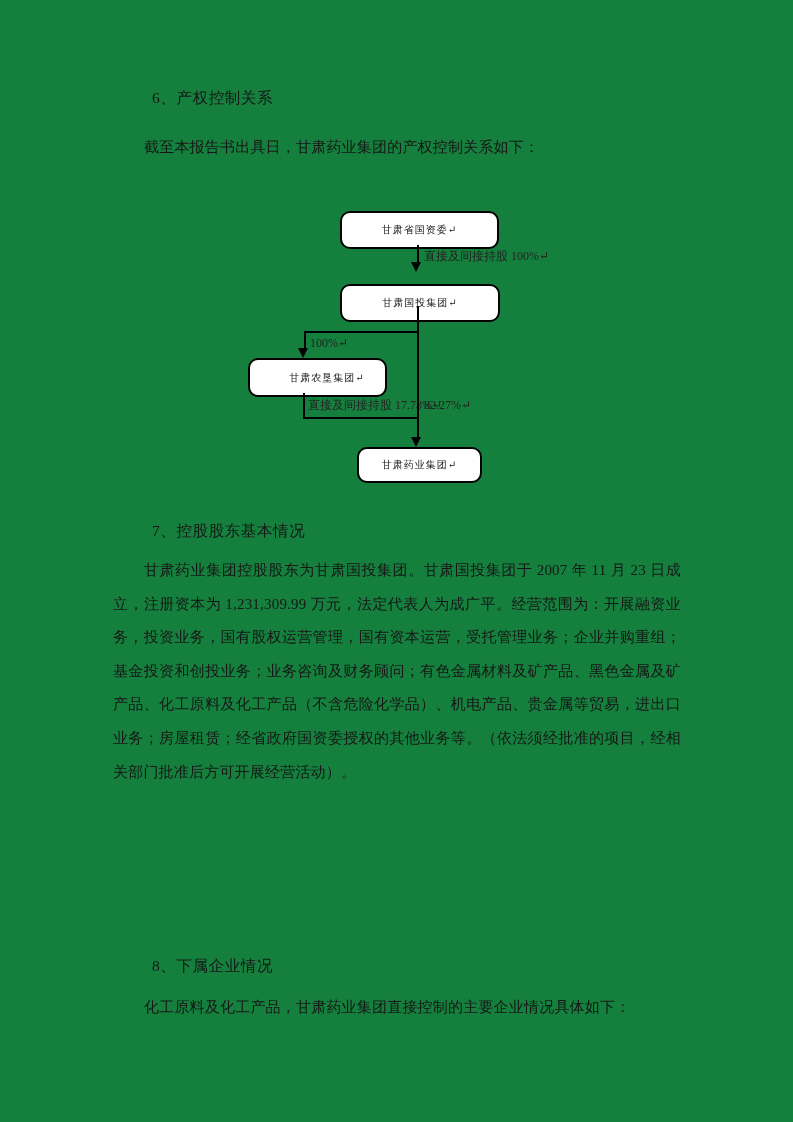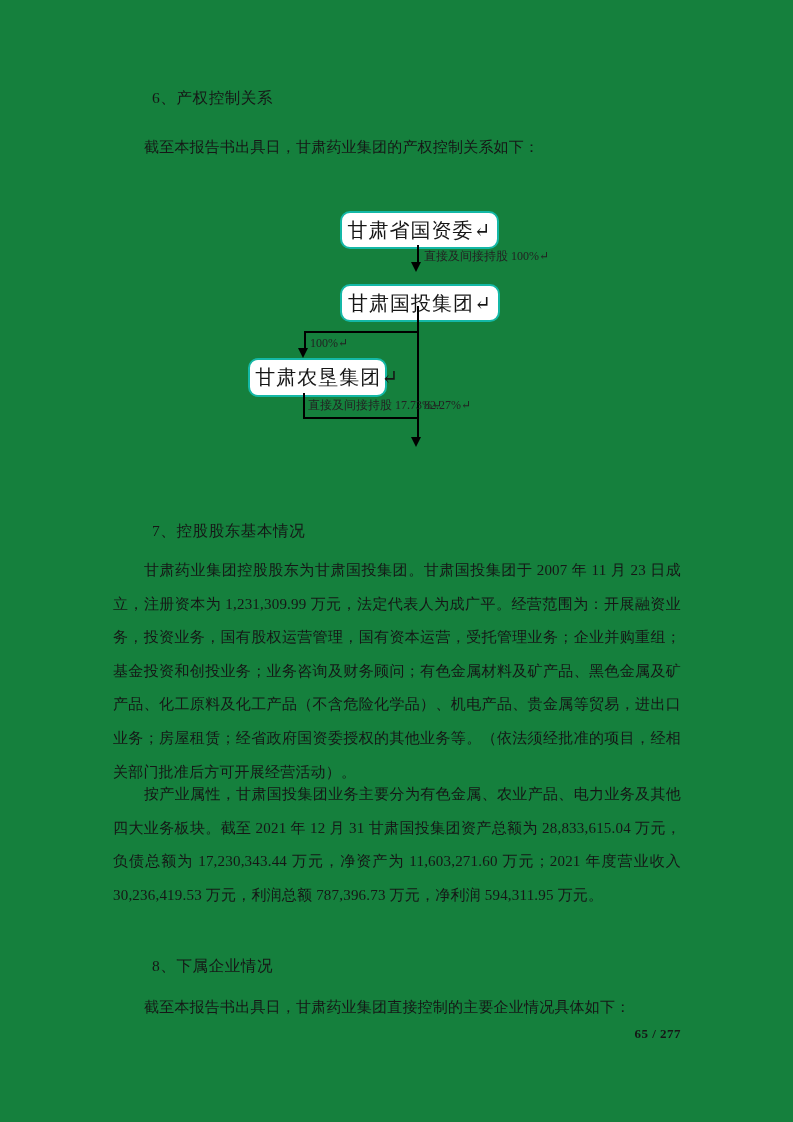--- a/index.html
+++ b/index.html
@@ -24,23 +24,23 @@
   #p1 { top:554px; }
   #p2 { top:778px; }
   #s8-intro { top:991px; }
   #footer {
     position:absolute; left:113px; top:1026px; width:568px;
     text-align:right; font-weight:bold; font-size:13px; letter-spacing:0.5px;
   }
   
   .diagram { position:absolute; left:0; top:205px; width:793px; height:285px; }
   .node {
-    position:absolute; border:2px solid #14b8a6; border-radius:10px; background:#fff;
+    position:absolute; border:2px solid #000000; border-radius:10px; background:#fff;
     display:flex; align-items:center; justify-content:center;
-    font-size:20px; letter-spacing:1px; white-space:nowrap;
+    font-size:10px; letter-spacing:1px; white-space:nowrap;
   }
   #node-sasac   { left:340px; top:6px;   width:155px; height:34px; }
   #node-guotou  { left:340px; top:79px;  width:156px; height:34px; }
   #node-nongken { left:248px; top:153px; width:116px; height:35px;padding-left:19px; }
   #node-yaoye   { left:357px; top:242px; width:121px; height:32px; }
   .vline,.hline { position:absolute; background:#000; }
   #line-a    { left:417px; top:40px;  width:2px;  height:18px; }
   #line-main { left:417px; top:101px; width:2px;  height:131px; }
   #line-c    { left:304px; top:126px; width:115px; height:2px; }
   #line-d    { left:304px; top:126px; width:2px;  height:18px; }
@@ -96,28 +96,29 @@
       <span>甘肃农垦集团↵</span>
     </div>
 
     <div class="vline" id="line-e"></div>
     <div class="hline" id="line-f"></div>
     <div class="edge-label" id="label-c">直接及间接持股 17.73%↵</div>
     <div class="edge-label" id="label-d">82.27%↵</div>
 
     <div class="arrow" id="arrow-main"></div>
 
+    <div class="node" id="node-yaoye">
+      <span>甘肃药业集团↵</span>
+    </div>
 
   </div>
 
   <div class="heading" id="h7">7、控股股东基本情况</div>
 
   <div class="para" id="p1">甘肃药业集团控股股东为甘肃国投集团。甘肃国投集团于 2007 年 11 月 23 日成立，注册资本为 1,231,309.99 万元，法定代表人为成广平。经营范围为：开展融资业务，投资业务，国有股权运营管理，国有资本运营，受托管理业务；企业并购重组；基金投资和创投业务；业务咨询及财务顾问；有色金属材料及矿产品、黑色金属及矿产品、化工原料及化工产品（不含危险化学品）、机电产品、贵金属等贸易，进出口业务；房屋租赁；经省政府国资委授权的其他业务等。（依法须经批准的项目，经相关部门批准后方可开展经营活动）。</div>
 
-  <div class="para" id="p2">按产业属性，甘肃国投集团业务主要分为有色金属、农业产品、电力业务及其他四大业务板块。截至 2021 年 12 月 31 甘肃国投集团资产总额为 28,833,615.04 万元，负债总额为 17,230,343.44 万元，净资产为 11,603,271.60 万元；2021 年度营业收入 30,236,419.53 万元，利润总额 787,396.73 万元，净利润 594,311.95 万元。</div>
 
   <div class="heading" id="h8">8、下属企业情况</div>
 
-  <div class="para" id="s8-intro">截至本报告书出具日，甘肃药业集团直接控制的主要企业情况具体如下：</div>
+  <div class="para" id="s8-intro">化工原料及化工产品，甘肃药业集团直接控制的主要企业情况具体如下：</div>
 
-  <div id="footer">65 / 277</div>
 
 </div>
 
 </body></html>

